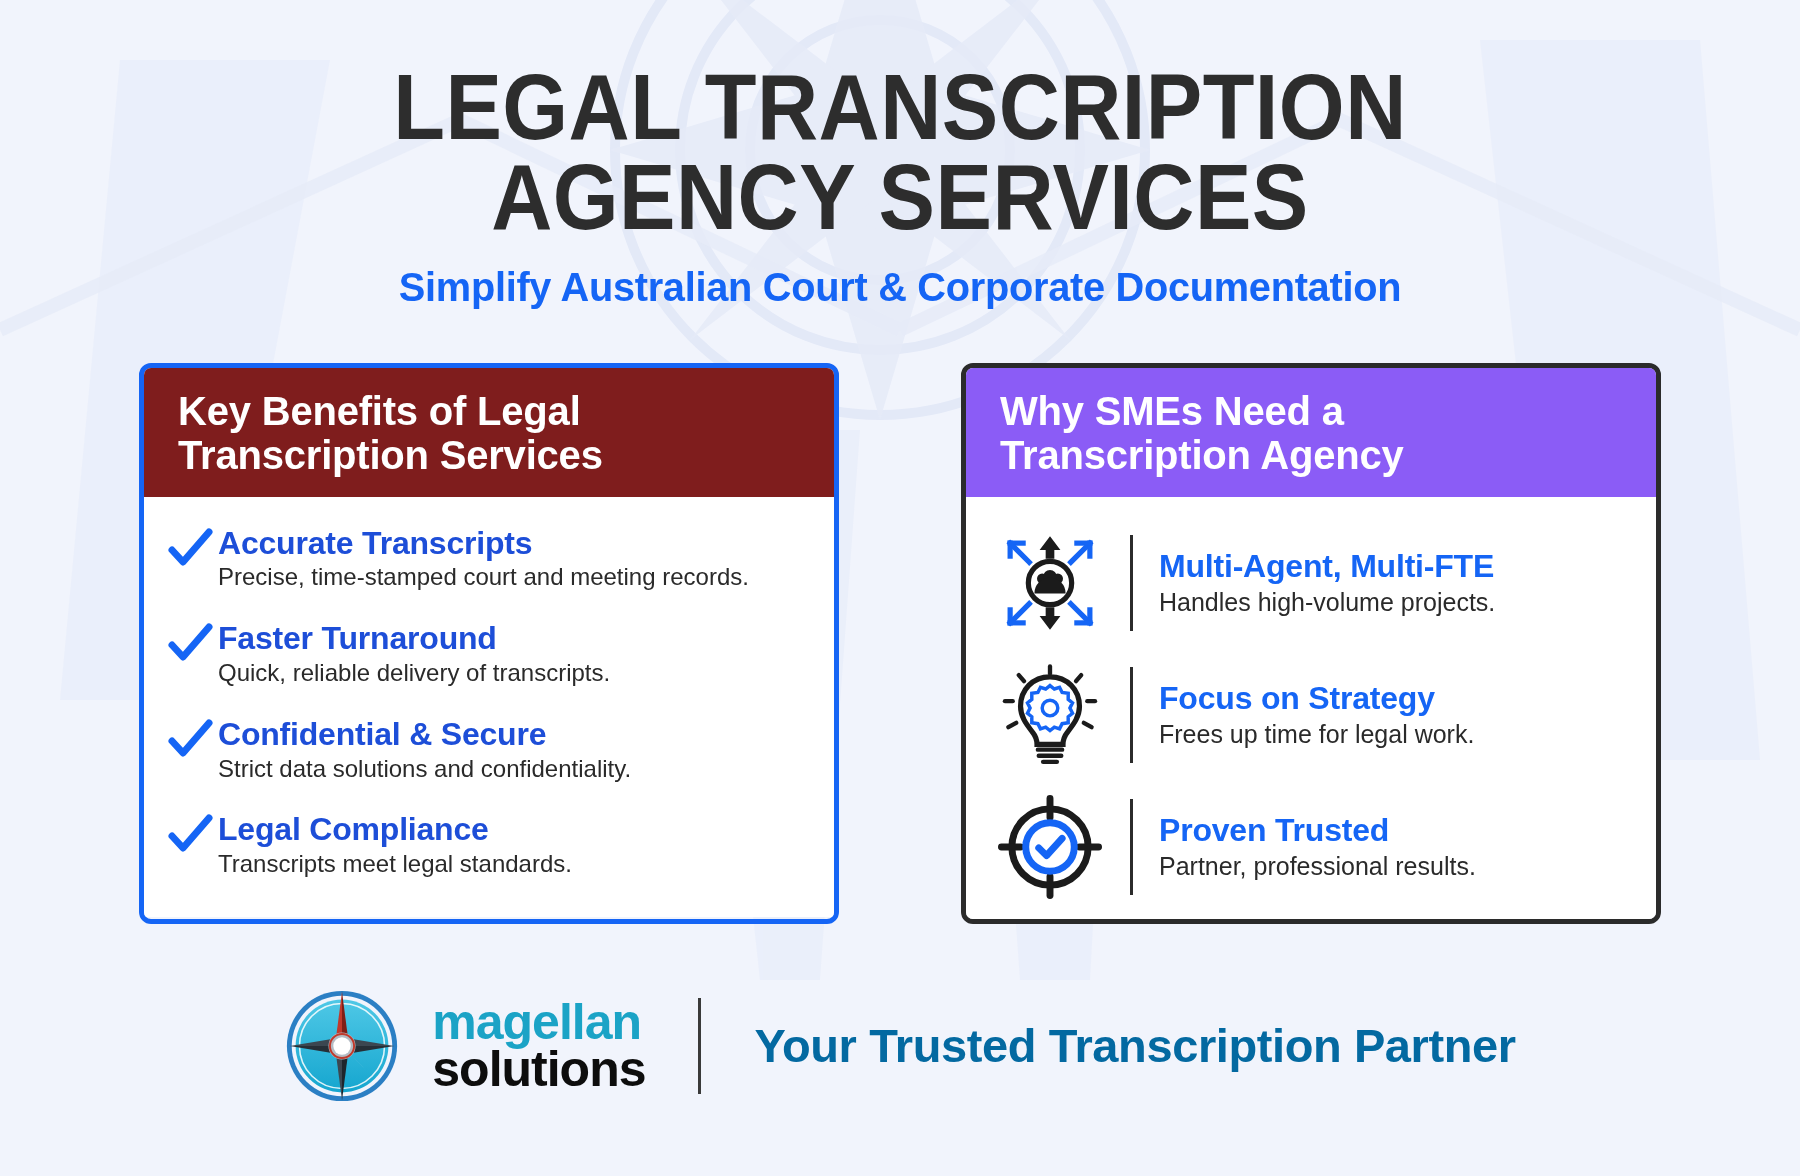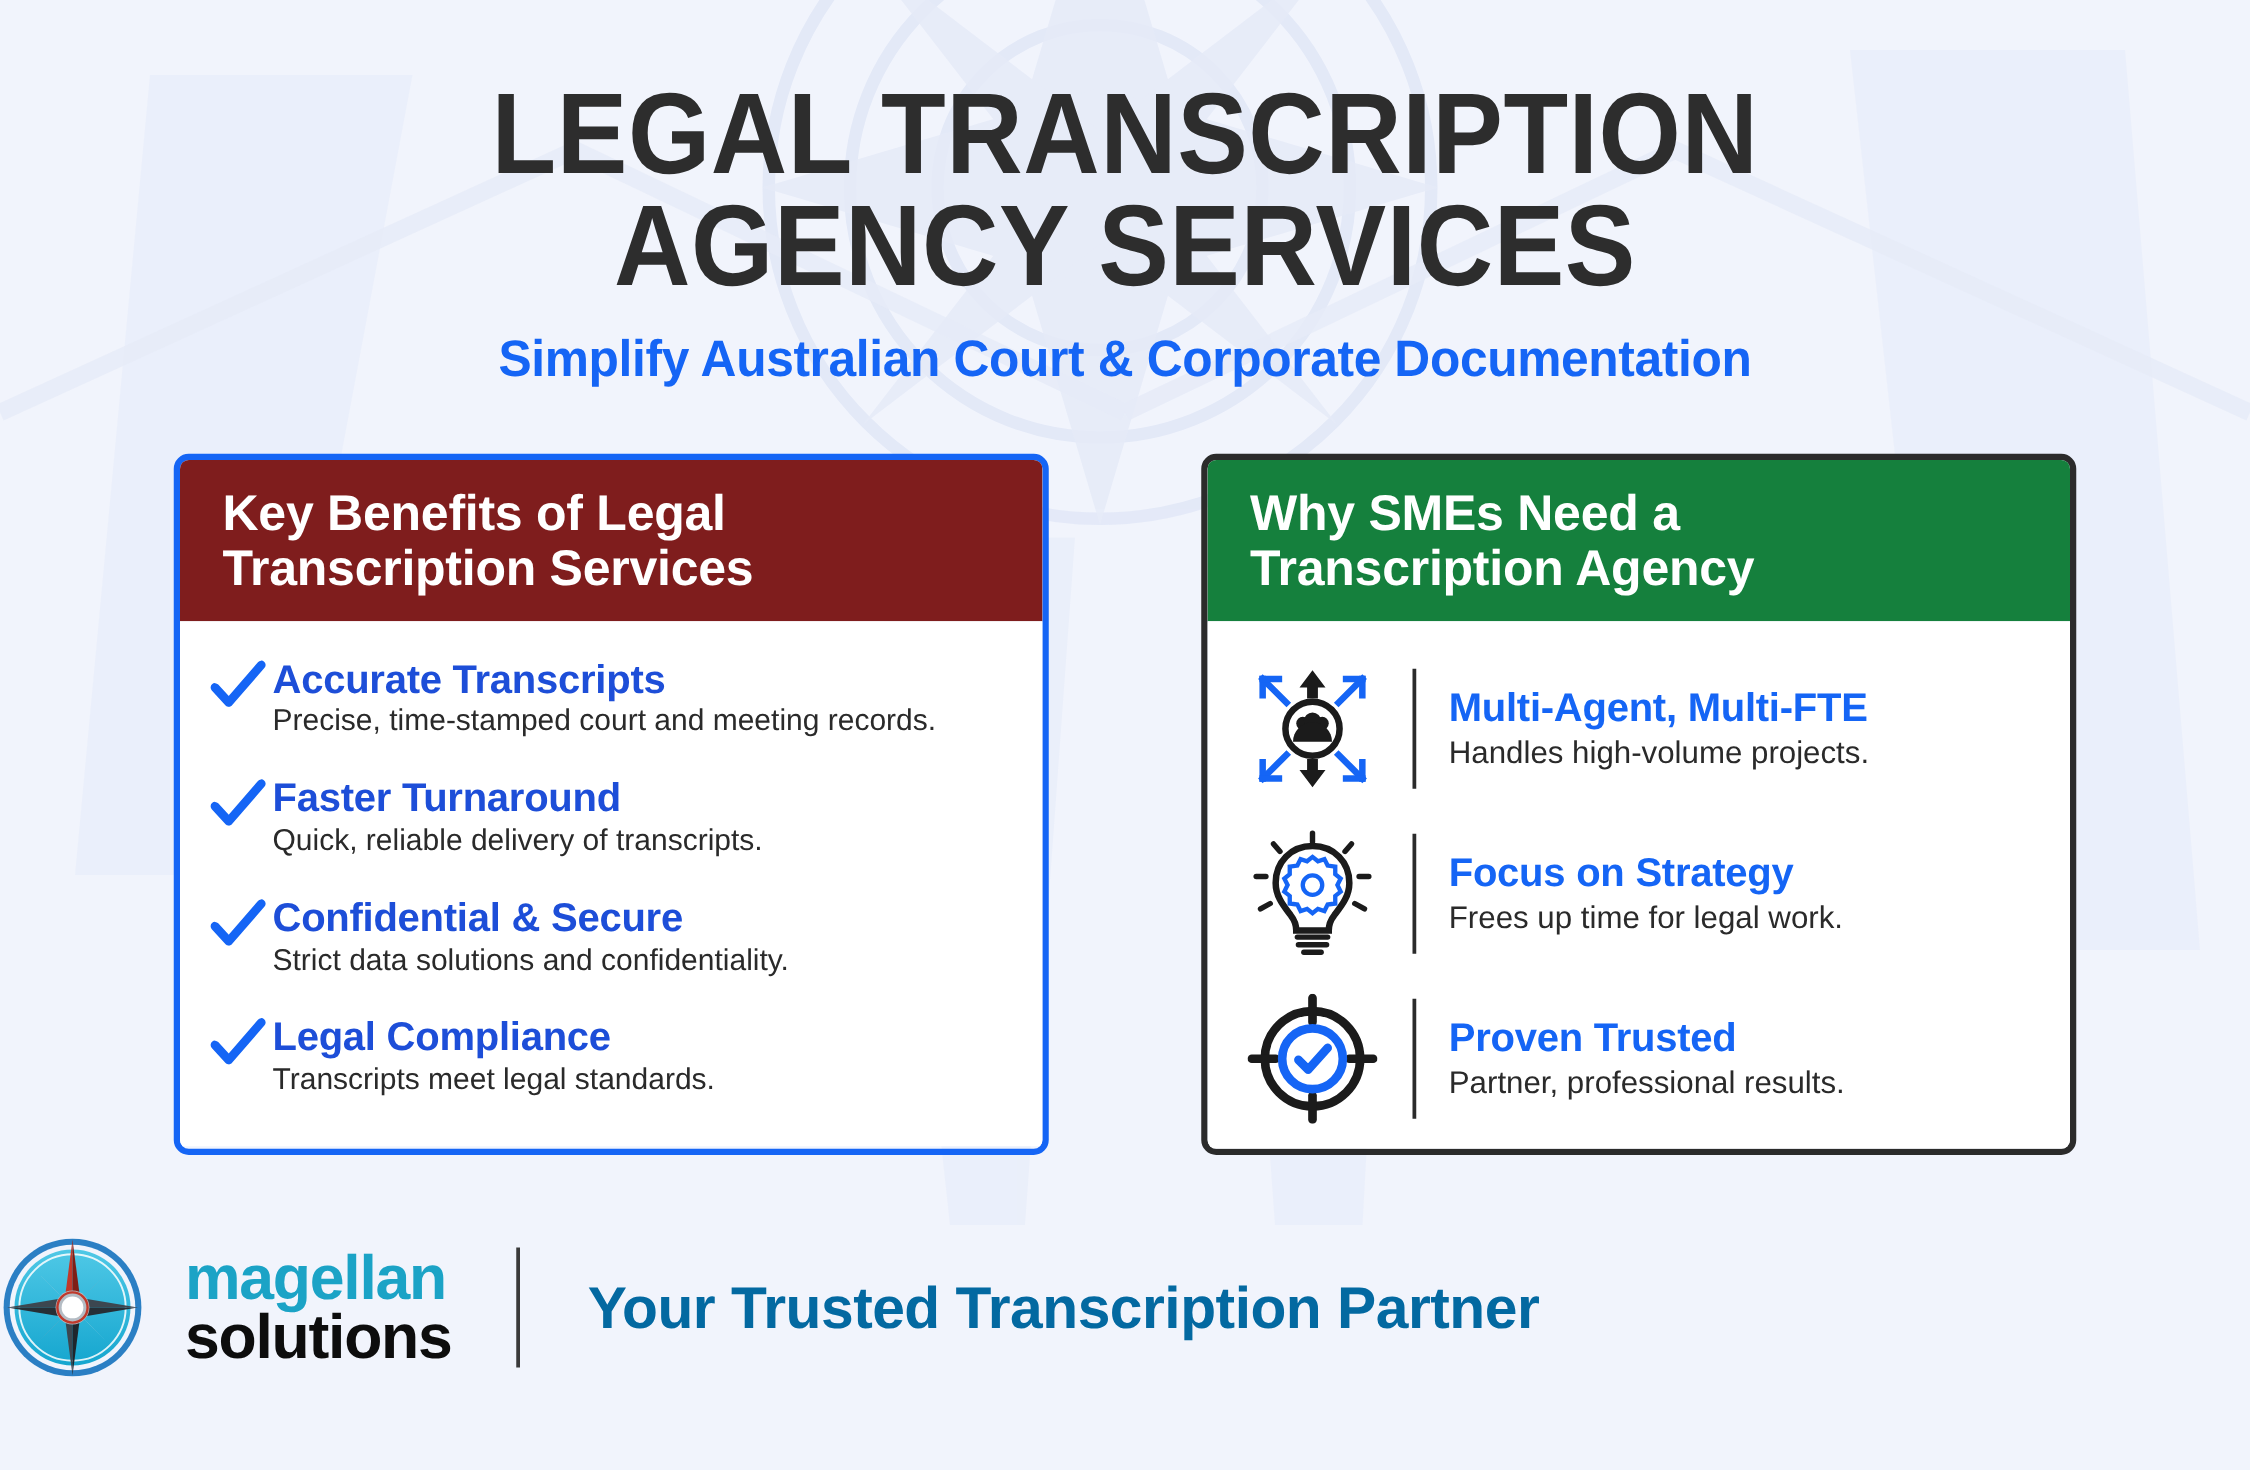--- a/index.html
+++ b/index.html
@@ -92,21 +92,21 @@
   }
   .card-left .card-head { background: #7f1d1d; }
   .card-left .card-body {
     padding: 26px 20px 34px 22px;
   }
 
   
   .card-right {
     border: 5px solid #2b2b2b;
   }
-  .card-right .card-head { background: #15803d; }
+  .card-right .card-head { background: #8b5cf6; }
   .card-right .card-body {
     padding: 20px 22px 6px 26px;
   }
 
   
   .benefit {
     display: flex;
     align-items: flex-start;
     margin-bottom: 26px;
   }
@@ -167,20 +167,21 @@
     color: #2a2a2a;
     margin-top: 2px;
     line-height: 1.2;
   }
 
   
   .footer {
     margin-top: 64px;
     display: flex;
     align-items: center;
+    justify-content: center;
     gap: 18px;
   }
   .logo-mark { width: 116px; height: 116px; flex: 0 0 auto; }
   .logo-word {
     margin-left: 14px;
     line-height: 0.93;
   }
   .logo-word .lw1 {
     font-size: 50px;
     font-weight: bold;

